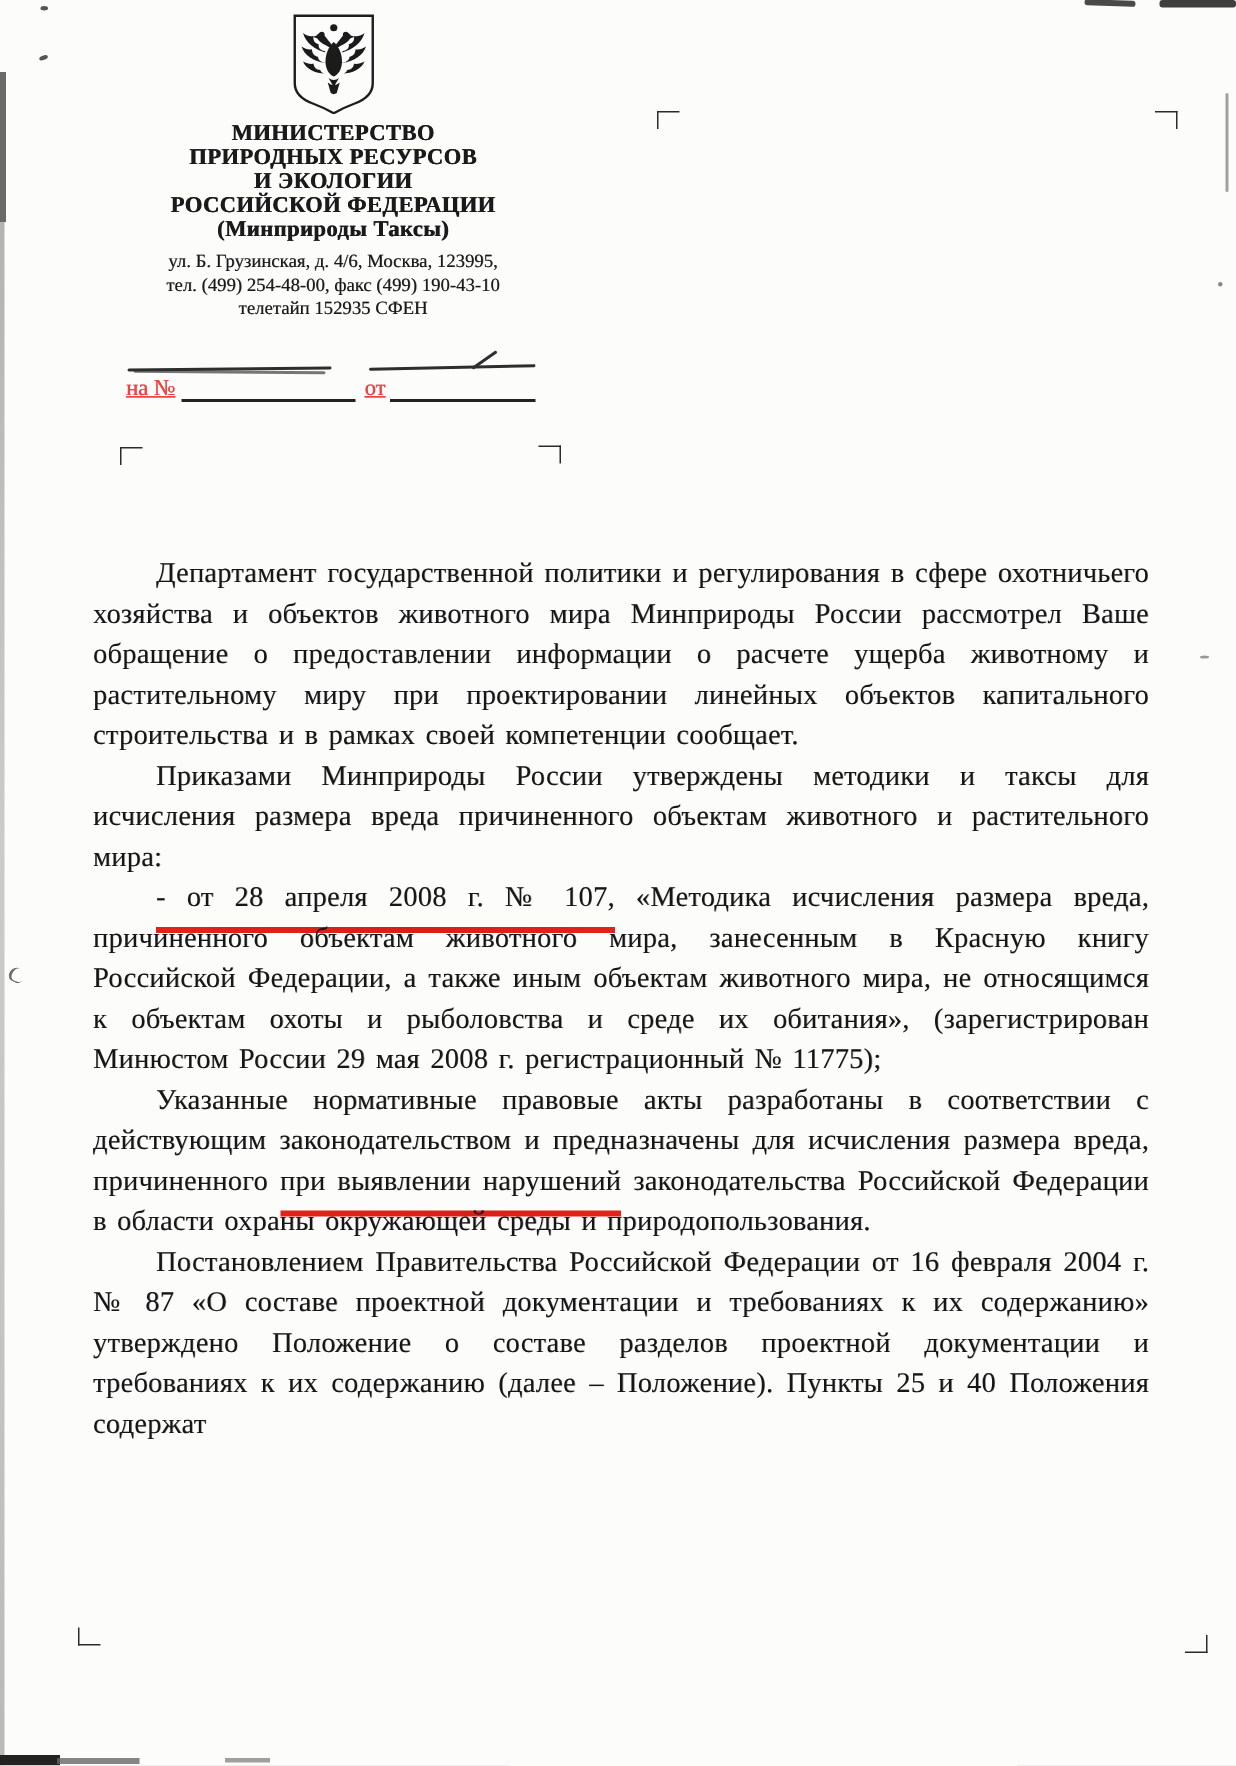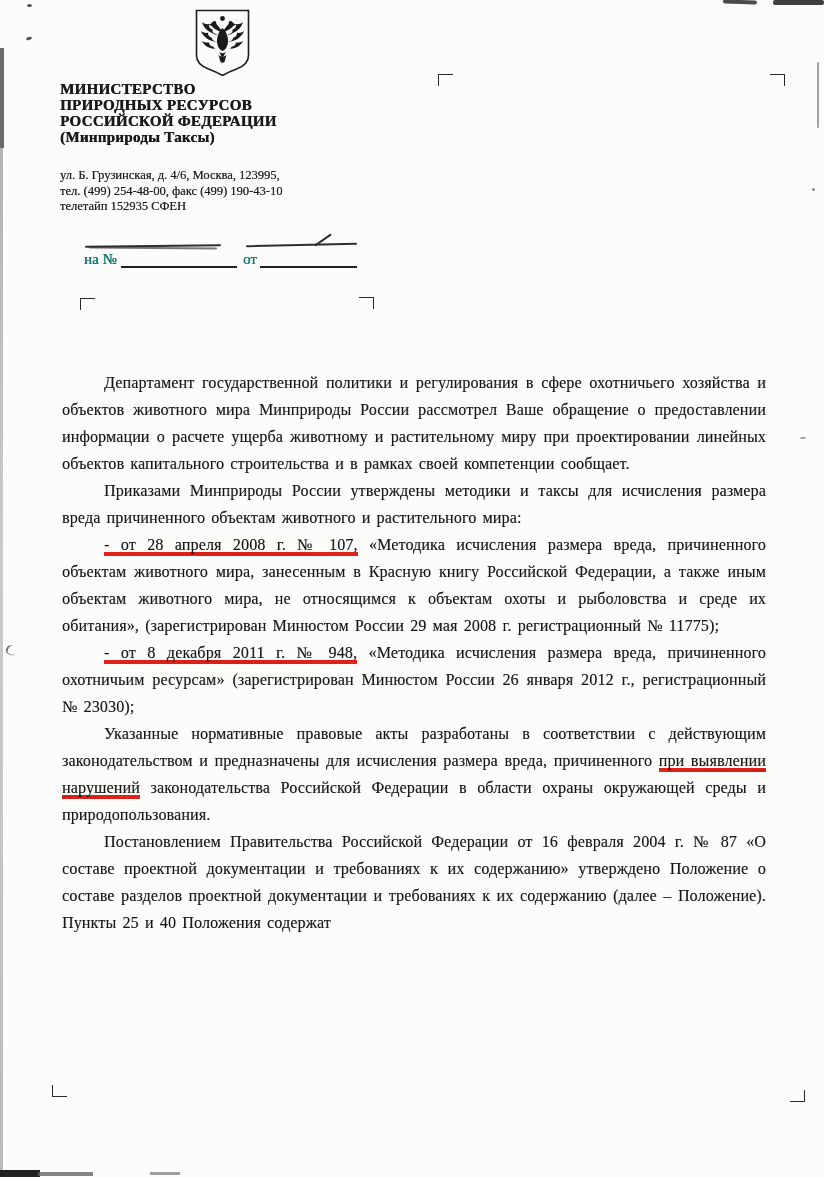--- a/index.html
+++ b/index.html
@@ -8,64 +8,65 @@
     width:824px;height:1177px;
     margin:0 auto;
     background:#fcfcfb;
     overflow:hidden;
     font-family:"Liberation Serif","DejaVu Serif",serif;
     color:#1a1a1a;
   }
   
   #letterhead{
     position:absolute;left:60px;top:8px;width:324px;
-    text-align:left;
+    text-align:center;
   }
   #emblem{display:block;margin:0 auto;}
   #ministry-name{
     margin-top:5px;
     font-weight:bold;font-size:15px;line-height:16px;
     letter-spacing:.3px;
     text-shadow:.4px 0 0 currentColor;
   }
   #ministry-name div{white-space:nowrap;}
   #address{
-    margin-top:23px;
+    margin-top:6px;
     font-size:12.5px;line-height:15.5px;
     text-shadow:.3px 0 0 rgba(0,0,0,.55);
   }
   
   .ref-label{
-    position:absolute;font-size:15px;color:#0f766e;
+    position:absolute;font-size:15px;color:#ef4444;
     text-shadow:.3px 0 0 currentColor;
+    text-decoration:underline;
   }
   .squiggle{position:absolute;height:2px;background:#2e2e2e;border-radius:2px;}
   .underscore{position:absolute;height:1.5px;background:#222;}
   
   .cm{position:absolute;width:14px;height:11px;}
   .cm-tl{border-top:1.6px solid #2b2b2b;border-left:1.6px solid #2b2b2b;}
   .cm-tr{border-top:1.6px solid #2b2b2b;border-right:1.6px solid #2b2b2b;}
   .cm-bl{border-bottom:1.6px solid #2b2b2b;border-left:1.6px solid #2b2b2b;}
   .cm-br{border-bottom:1.6px solid #2b2b2b;border-right:1.6px solid #2b2b2b;}
   
   #body-text{
     position:absolute;left:62px;top:369px;width:704px;
-    font-size:16px;line-height:27px;
+    font-size:19px;line-height:27px;
     text-align:justify;
     word-spacing:2px;letter-spacing:.15px;
     color:#161616;
     text-shadow:.4px .2px .3px rgba(0,0,0,.35);
   }
   #body-text p{margin:0;text-indent:42px;}
   .red-underline{
     background-image:linear-gradient(91deg,#e2231a 0%,#d81f17 55%,#e2231a 100%);
     background-size:100% 4px;
     background-position:0 100%;
     background-repeat:no-repeat;
-    padding-bottom:3px;
+    padding-bottom:13px;
   }
   
   .artifact{position:absolute;}
 </style>
 </head>
 <body>
 
 <div id="page">
 
   <div id="letterhead">
@@ -86,20 +87,21 @@
         <path d="M34,27 C41,25 47,21 49,14 c-2.5,2 -5,2.5 -7,2 c0.5,3 -1,5 -3.5,5.5 c0.5,2.5 -1,4 -4,4.5 z"></path>
         <path d="M34,34 C42,33 48,29 50,23 c-2.5,1.8 -5,2.2 -7,1.8 c0,2.8 -1.5,4.5 -4,5 c0,2 -1.5,3.5 -5,4 z"></path>
         <path d="M34,41 C41,41 47,38 49,33 c-2.5,1.5 -5,1.8 -7,1.5 c-0.3,2.5 -2,4 -4.5,4.2 c-0.5,1.6 -1.7,2.4 -3.5,2.3 z"></path>
         <path d="M25,44 l3.5,6 l3.5,-6 q-3.5,2.5 -7,0 z"></path>
         <path d="M24.5,47 q4,3.5 8,0 l-2,7 q-2,1.5 -4,0 z"></path>
       </g>
     </svg>
     <div id="ministry-name">
       <div>МИНИСТЕРСТВО</div>
       <div>ПРИРОДНЫХ РЕСУРСОВ</div>
+      <div>И ЭКОЛОГИИ</div>
       <div>РОССИЙСКОЙ ФЕДЕРАЦИИ</div>
       <div>(Минприроды Таксы)</div>
     </div>
     <div id="address">
       <div>ул. Б. Грузинская, д. 4/6, Москва, 123995,</div>
       <div>тел. (499) 254-48-00, факс (499) 190-43-10</div>
       <div>телетайп 152935 СФЕН</div>
     </div>
   </div>
 
@@ -117,21 +119,20 @@
   <div class="cm cm-tr" style="left:770px;top:74px;"></div>
   <div class="cm cm-tl" style="left:80px;top:298px;"></div>
   <div class="cm cm-tr" style="left:359px;top:297px;"></div>
   <div class="cm cm-bl" style="left:52px;top:1085px;"></div>
   <div class="cm cm-br" style="left:790px;top:1090px;"></div>
 
   <div id="body-text">
     <p><span>Департамент государственной политики и регулирования в сфере охотничьего хозяйства и объектов животного мира Минприроды России рассмотрел Ваше обращение о предоставлении информации о расчете ущерба животному и растительному миру при проектировании линейных объектов капитального строительства и в рамках своей компетенции сообщает.</span></p>
     <p><span>Приказами Минприроды России утверждены методики и таксы для исчисления размера вреда причиненного объектам животного и растительного мира:</span></p>
     <p><span class="red-underline">- от 28 апреля 2008 г. № 107,</span><span> «Методика исчисления размера вреда, причиненного объектам животного мира, занесенным в Красную книгу Российской Федерации, а также иным объектам животного мира, не относящимся к объектам охоты и рыболовства и среде их обитания», (зарегистрирован Минюстом России 29 мая 2008 г. регистрационный № 11775);</span></p>
-    <p><span class="red-underline">- от 8 декабря 2011 г. № 948,</span><span> «Методика исчисления размера вреда, причиненного охотничьим ресурсам» (зарегистрирован Минюстом России 26 января 2012 г., регистрационный № 23030);</span></p>
     <p><span>Указанные нормативные правовые акты разработаны в соответствии с действующим законодательством и предназначены для исчисления размера вреда, причиненного </span><span class="red-underline">при выявлении нарушений</span><span> законодательства Российской Федерации в области охраны окружающей среды и природопользования.</span></p>
     <p><span>Постановлением Правительства Российской Федерации от 16 февраля 2004 г. № 87 «О составе проектной документации и требованиях к их содержанию» утверждено Положение о составе разделов проектной документации и требованиях к их содержанию (далее – Положение). Пункты 25 и 40 Положения содержат</span></p>
   </div>
 
   <div class="artifact" style="left:0;top:48px;width:4px;height:100px;background:#3a3a3a;opacity:.75;"></div>
   <div class="artifact" style="left:0;top:145px;width:2.5px;height:1032px;background:linear-gradient(180deg,#6a6a6a,#9a9a9a 40%,#8a8a8a 75%,#777);opacity:.5;"></div>
   <div class="artifact" style="left:723px;top:0;width:34px;height:4px;background:#4a4a4a;border-radius:2px;transform:rotate(2deg);"></div>
   <div class="artifact" style="left:773px;top:0;width:51px;height:5px;background:#3f3f3f;border-radius:2px;"></div>
   <div class="artifact" style="left:817px;top:62px;width:2px;height:66px;background:#555;opacity:.55;border-radius:2px;"></div>
   <div class="artifact" style="left:0;top:1170px;width:40px;height:7px;background:#222;"></div>

